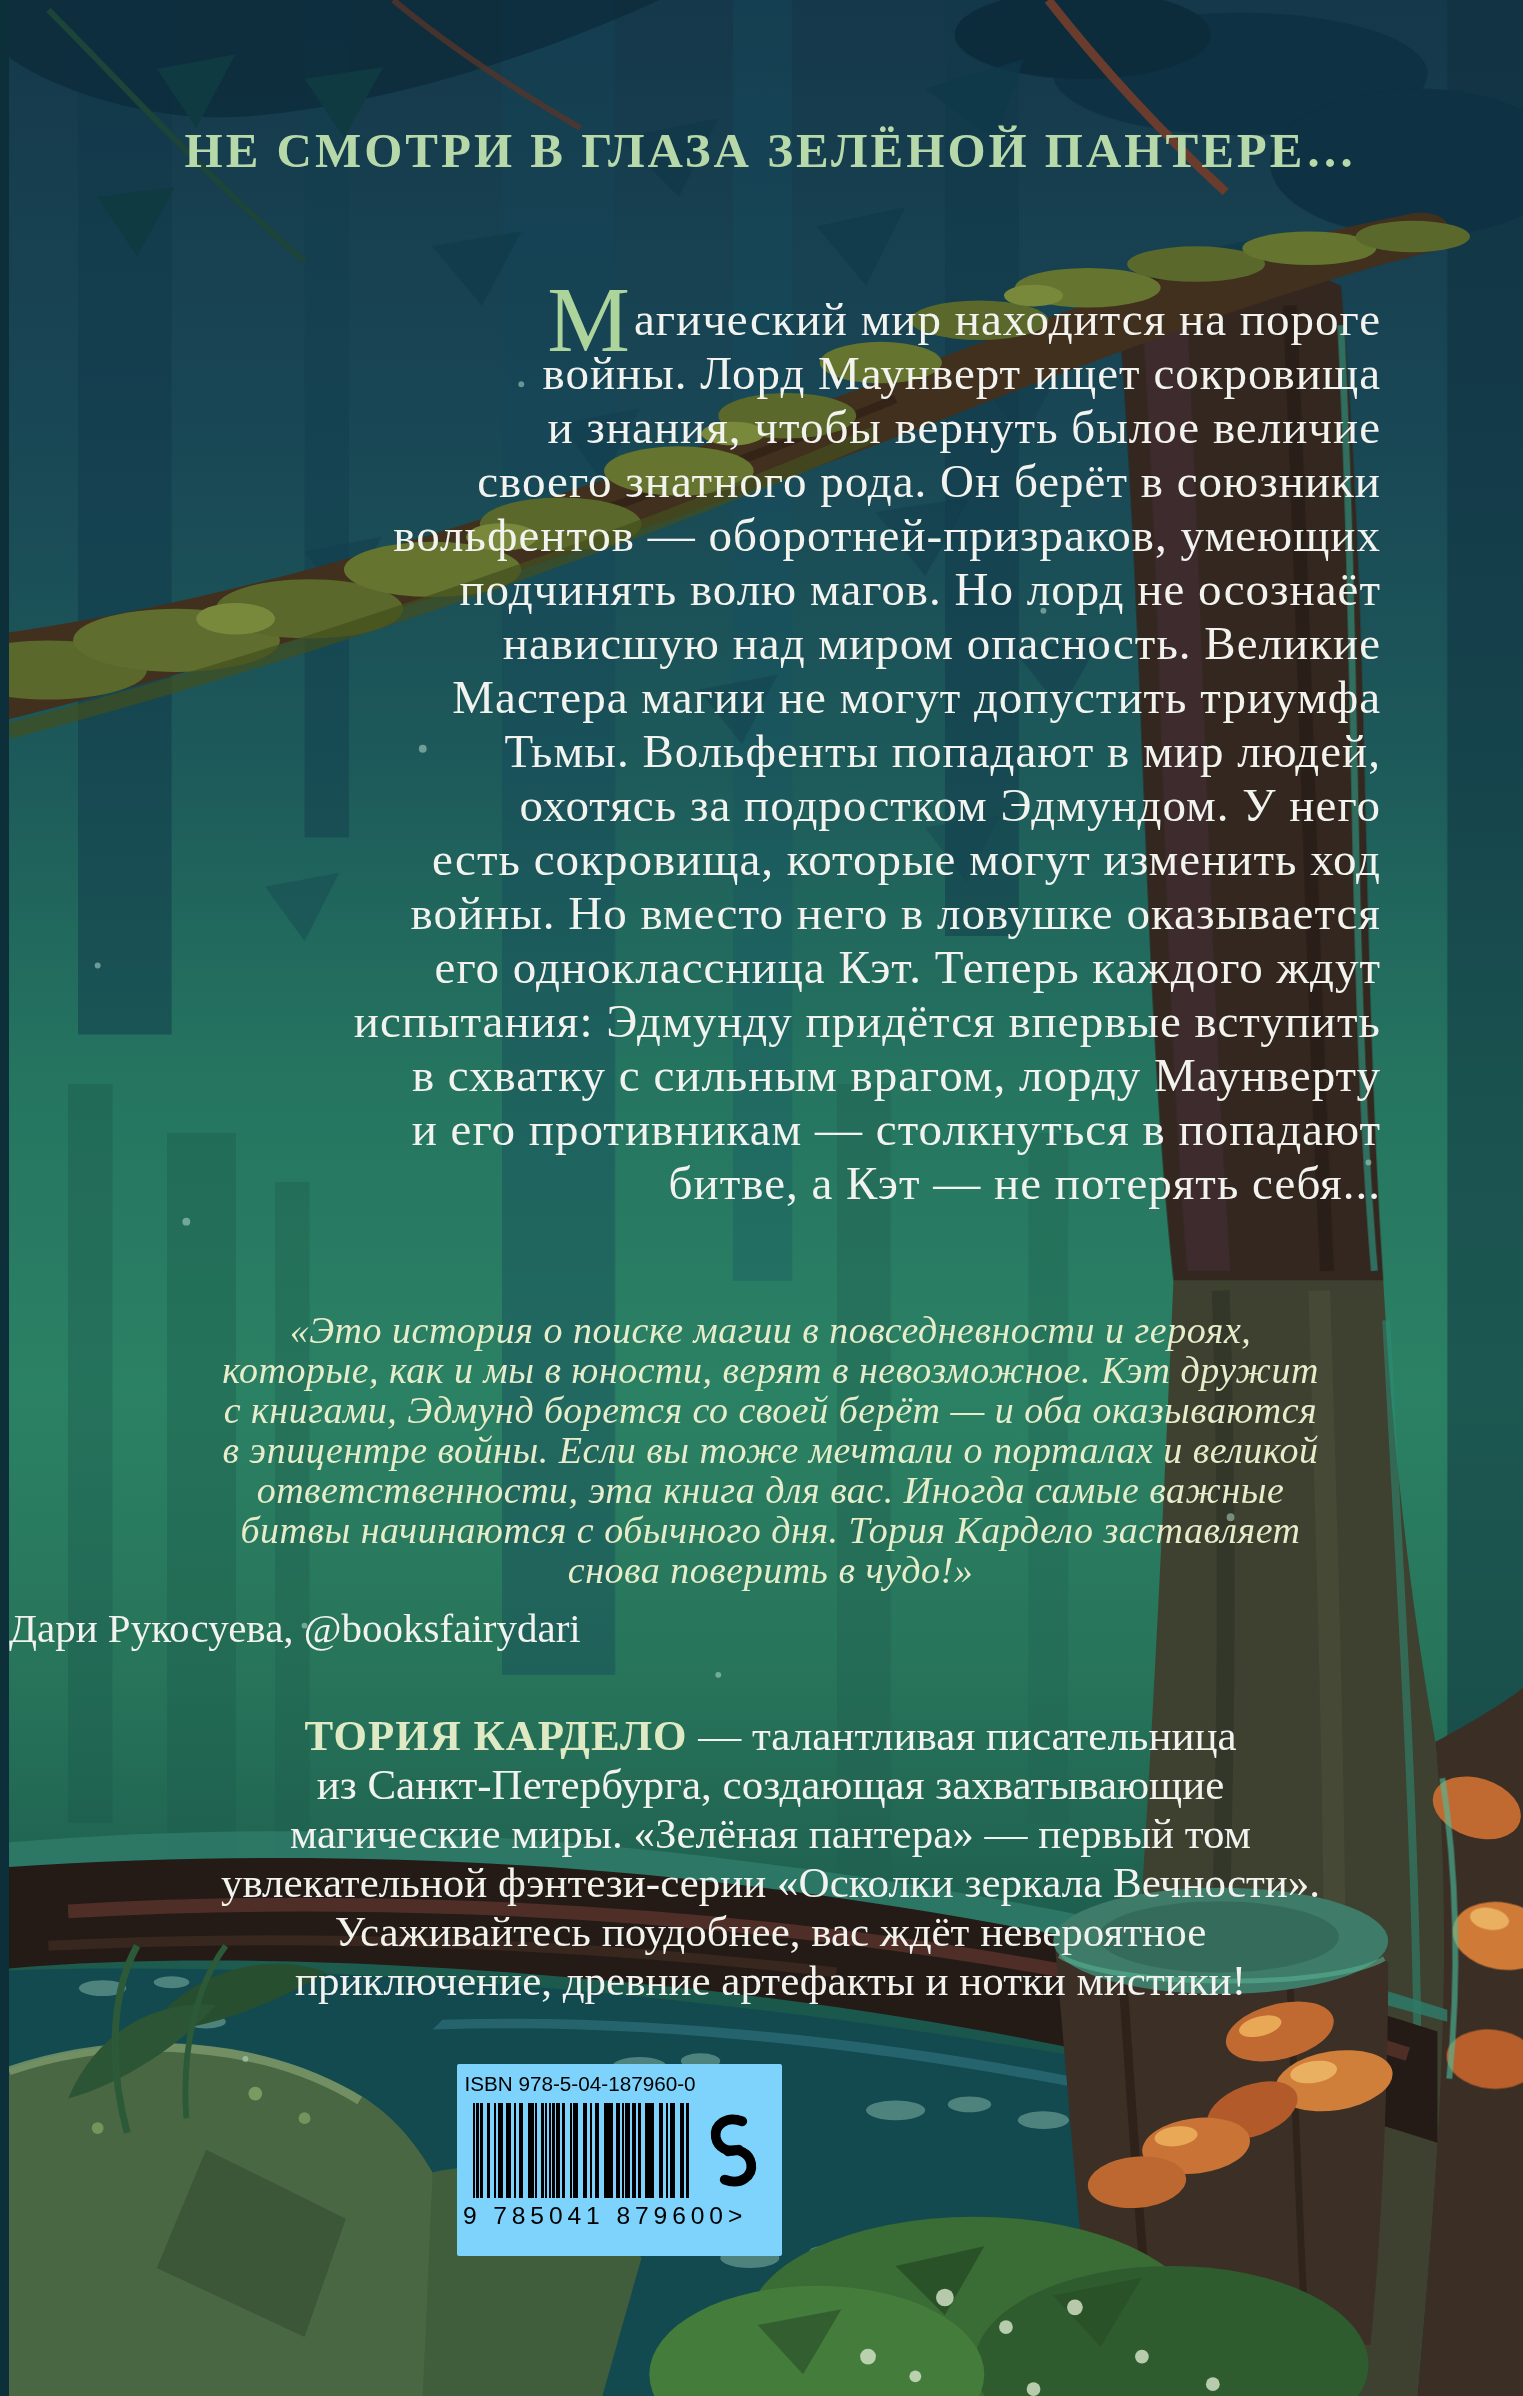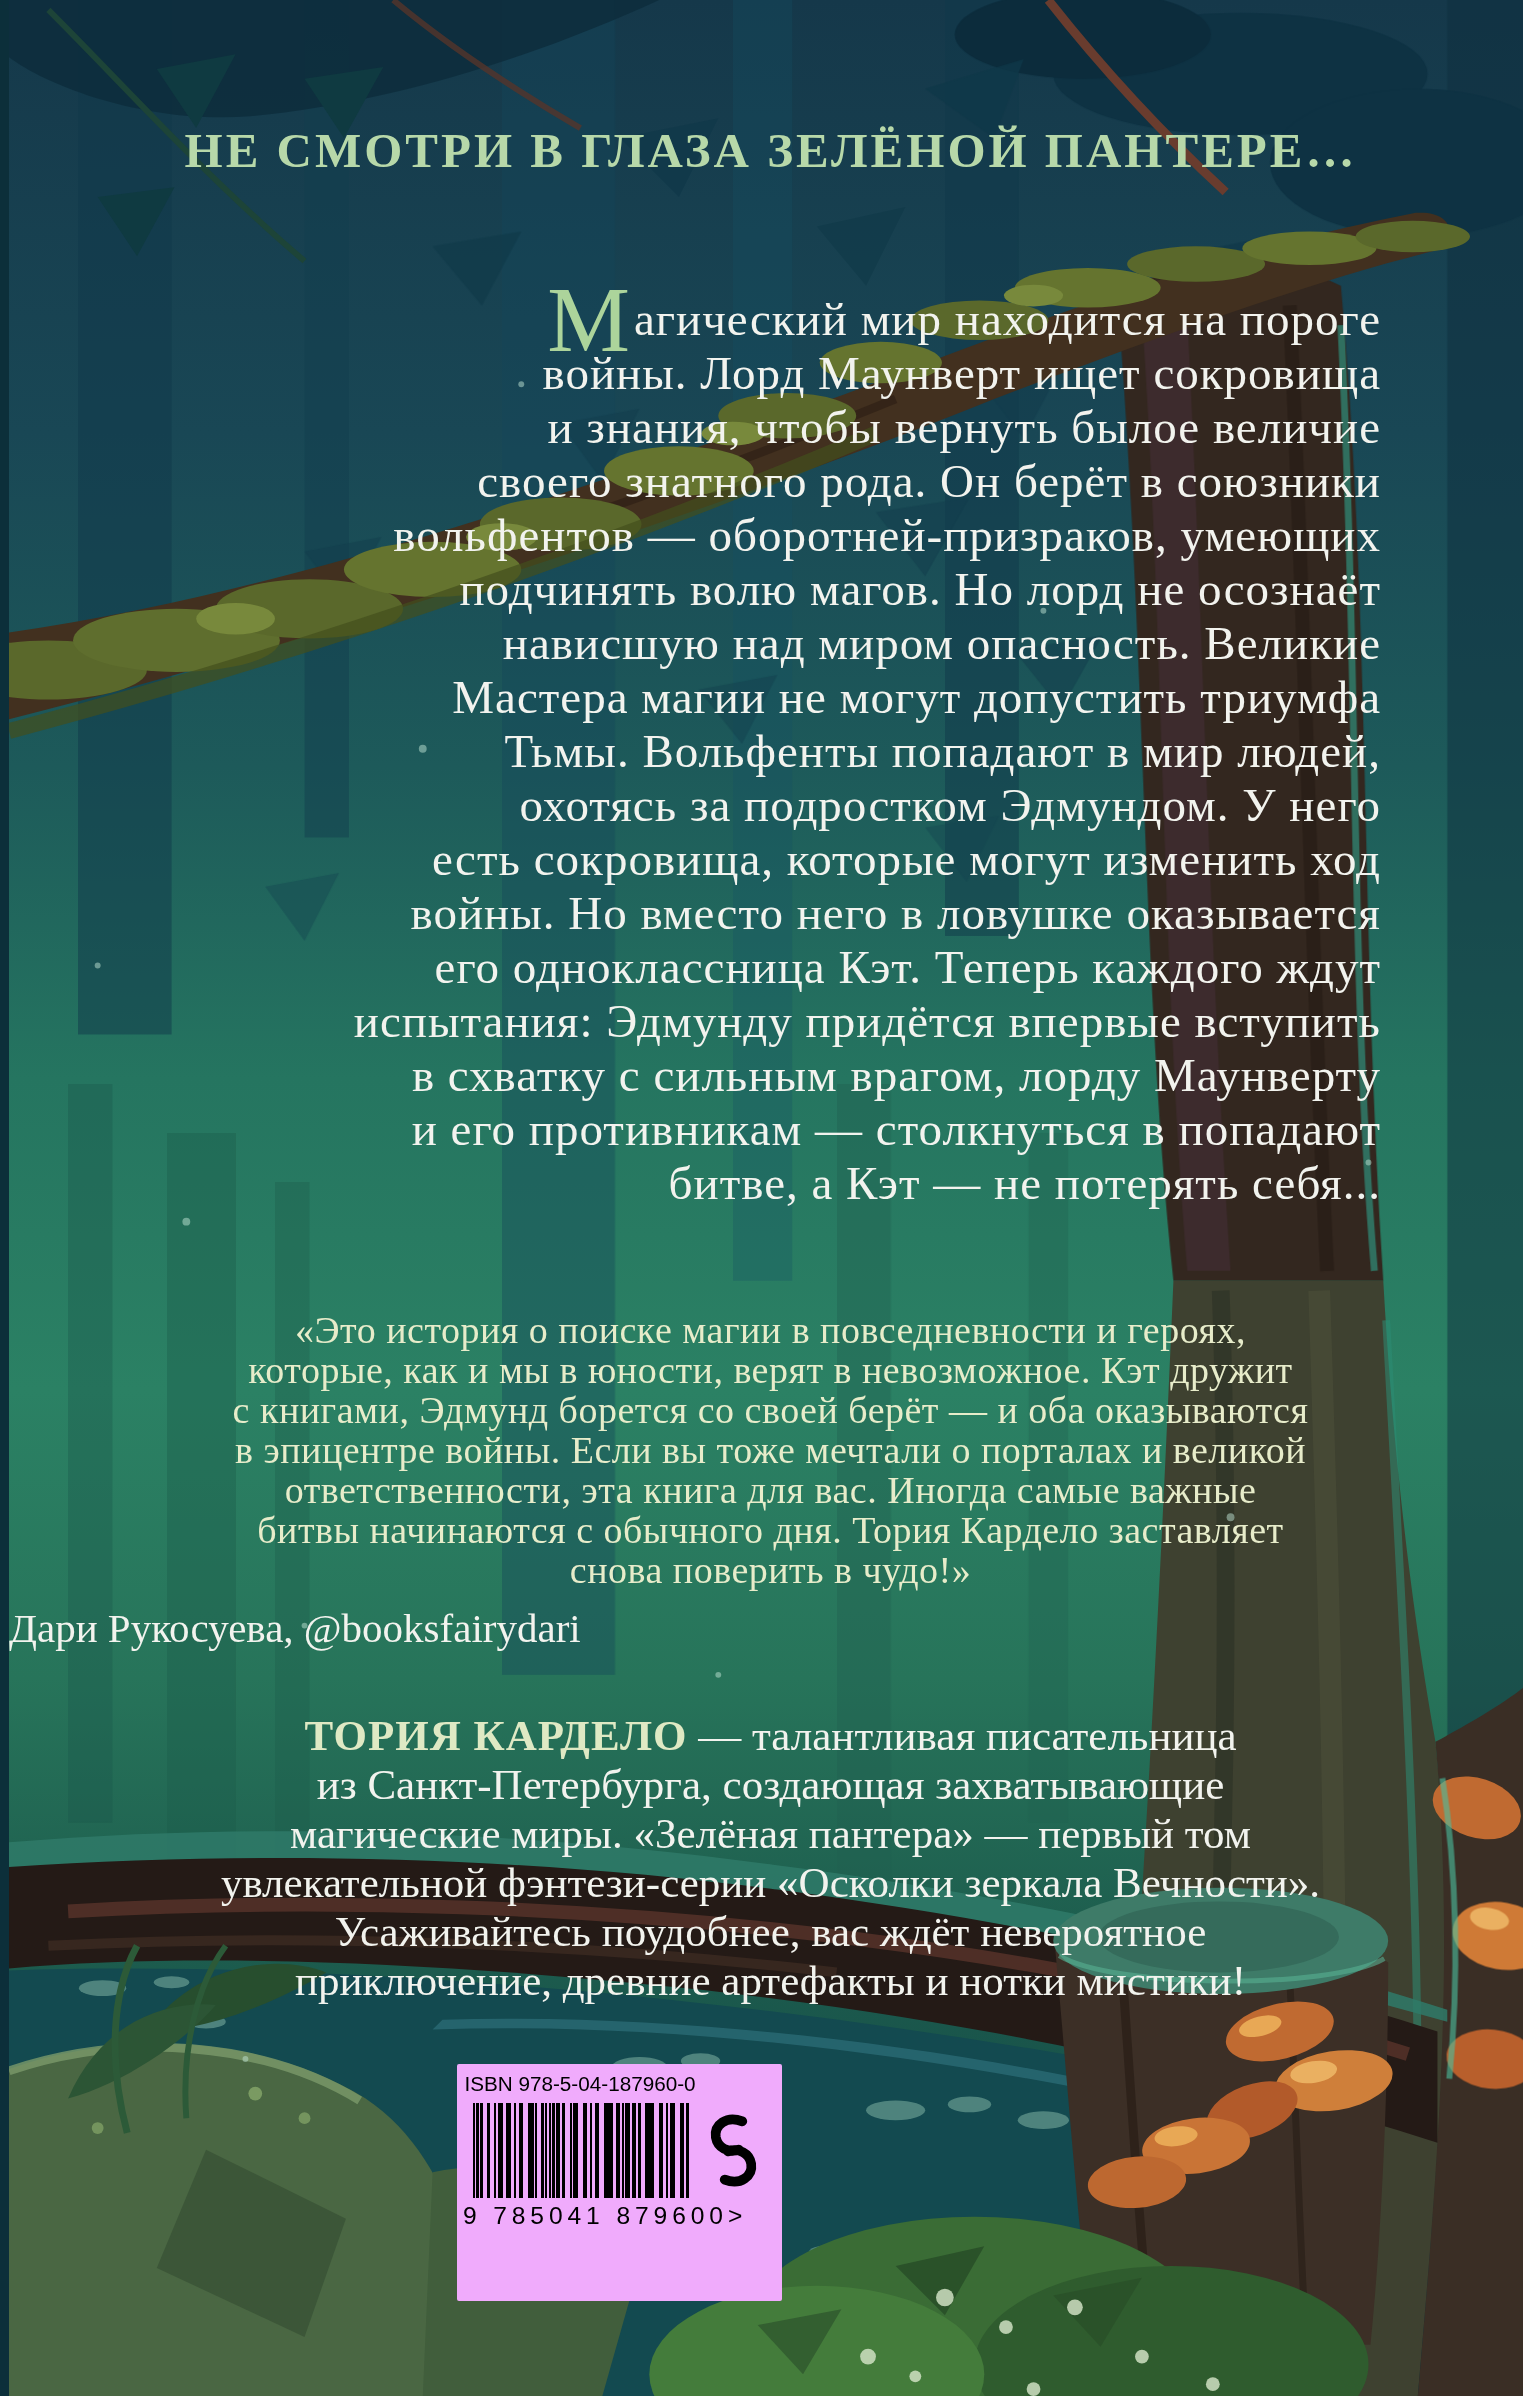--- a/index.html
+++ b/index.html
@@ -10,30 +10,30 @@
   .headline{position:absolute;top:122px;left:0;width:1524px;text-align:center;
     font-size:49px;letter-spacing:3px;font-weight:bold;color:#b7d8a9;}
 
   .synopsis{position:absolute;top:292px;left:151px;width:1221px;text-align:right;
     font-size:47px;line-height:54px;letter-spacing:1px;color:#f2f3ee;}
   .synopsis [data-bind-lines]>div{height:54px;}
   .dropcap{display:inline-block;font-size:93px;line-height:0;position:relative;top:15.8px;
     color:#acd49b;margin-right:3px;font-weight:normal;}
 
   .quote{position:absolute;top:1310px;left:121px;width:1281px;text-align:center;
-    font-size:38px;line-height:40px;letter-spacing:0.5px;color:#e7ecca;}
+    font-style:italic;font-size:38px;line-height:40px;letter-spacing:0.5px;color:#e7ecca;}
   .attribution{position:absolute;top:1604px;left:0;width:1524px;
     font-size:41px;color:#f2f3ee;}
 
   .bio{position:absolute;top:1711px;left:121px;width:1281px;text-align:center;
     font-size:43px;line-height:49px;color:#f2f3ee;}
   .bio-name{color:#dfe9c4;font-weight:bold;letter-spacing:1px;}
 
-  .barcode-box{position:absolute;left:448px;top:2064px;width:325px;height:237px;
-    background:#f0abfc;border-radius:2px;font-family:"Liberation Sans",sans-serif;color:#000;}
+  .barcode-box{position:absolute;left:448px;top:2064px;width:325px;height:192px;
+    background:#7dd3fc;border-radius:2px;font-family:"Liberation Sans",sans-serif;color:#000;}
   .isbn-label{position:absolute;top:7.9px;left:0;width:246px;text-align:center;
     font-size:20.7px;white-space:nowrap;}
   .bars{position:absolute;left:15.8px;top:39px;width:217px;height:95px;background:
     repeating-linear-gradient(90deg,#000 0 2px,transparent 2px 6.9px),
     repeating-linear-gradient(90deg,transparent 0 3px,#000 3px 5.9px,transparent 5.9px 10.8px),
     repeating-linear-gradient(90deg,transparent 0 7.9px,#000 7.9px 9.9px,transparent 9.9px 12.8px);}
   .digits{position:absolute;left:5.9px;top:138px;width:256px;text-align:left;
     font-size:24.6px;letter-spacing:4.9px;white-space:nowrap;}
   .eksmo{position:absolute;right:21.7px;top:45px;width:53px;height:83px;}
 </style>

